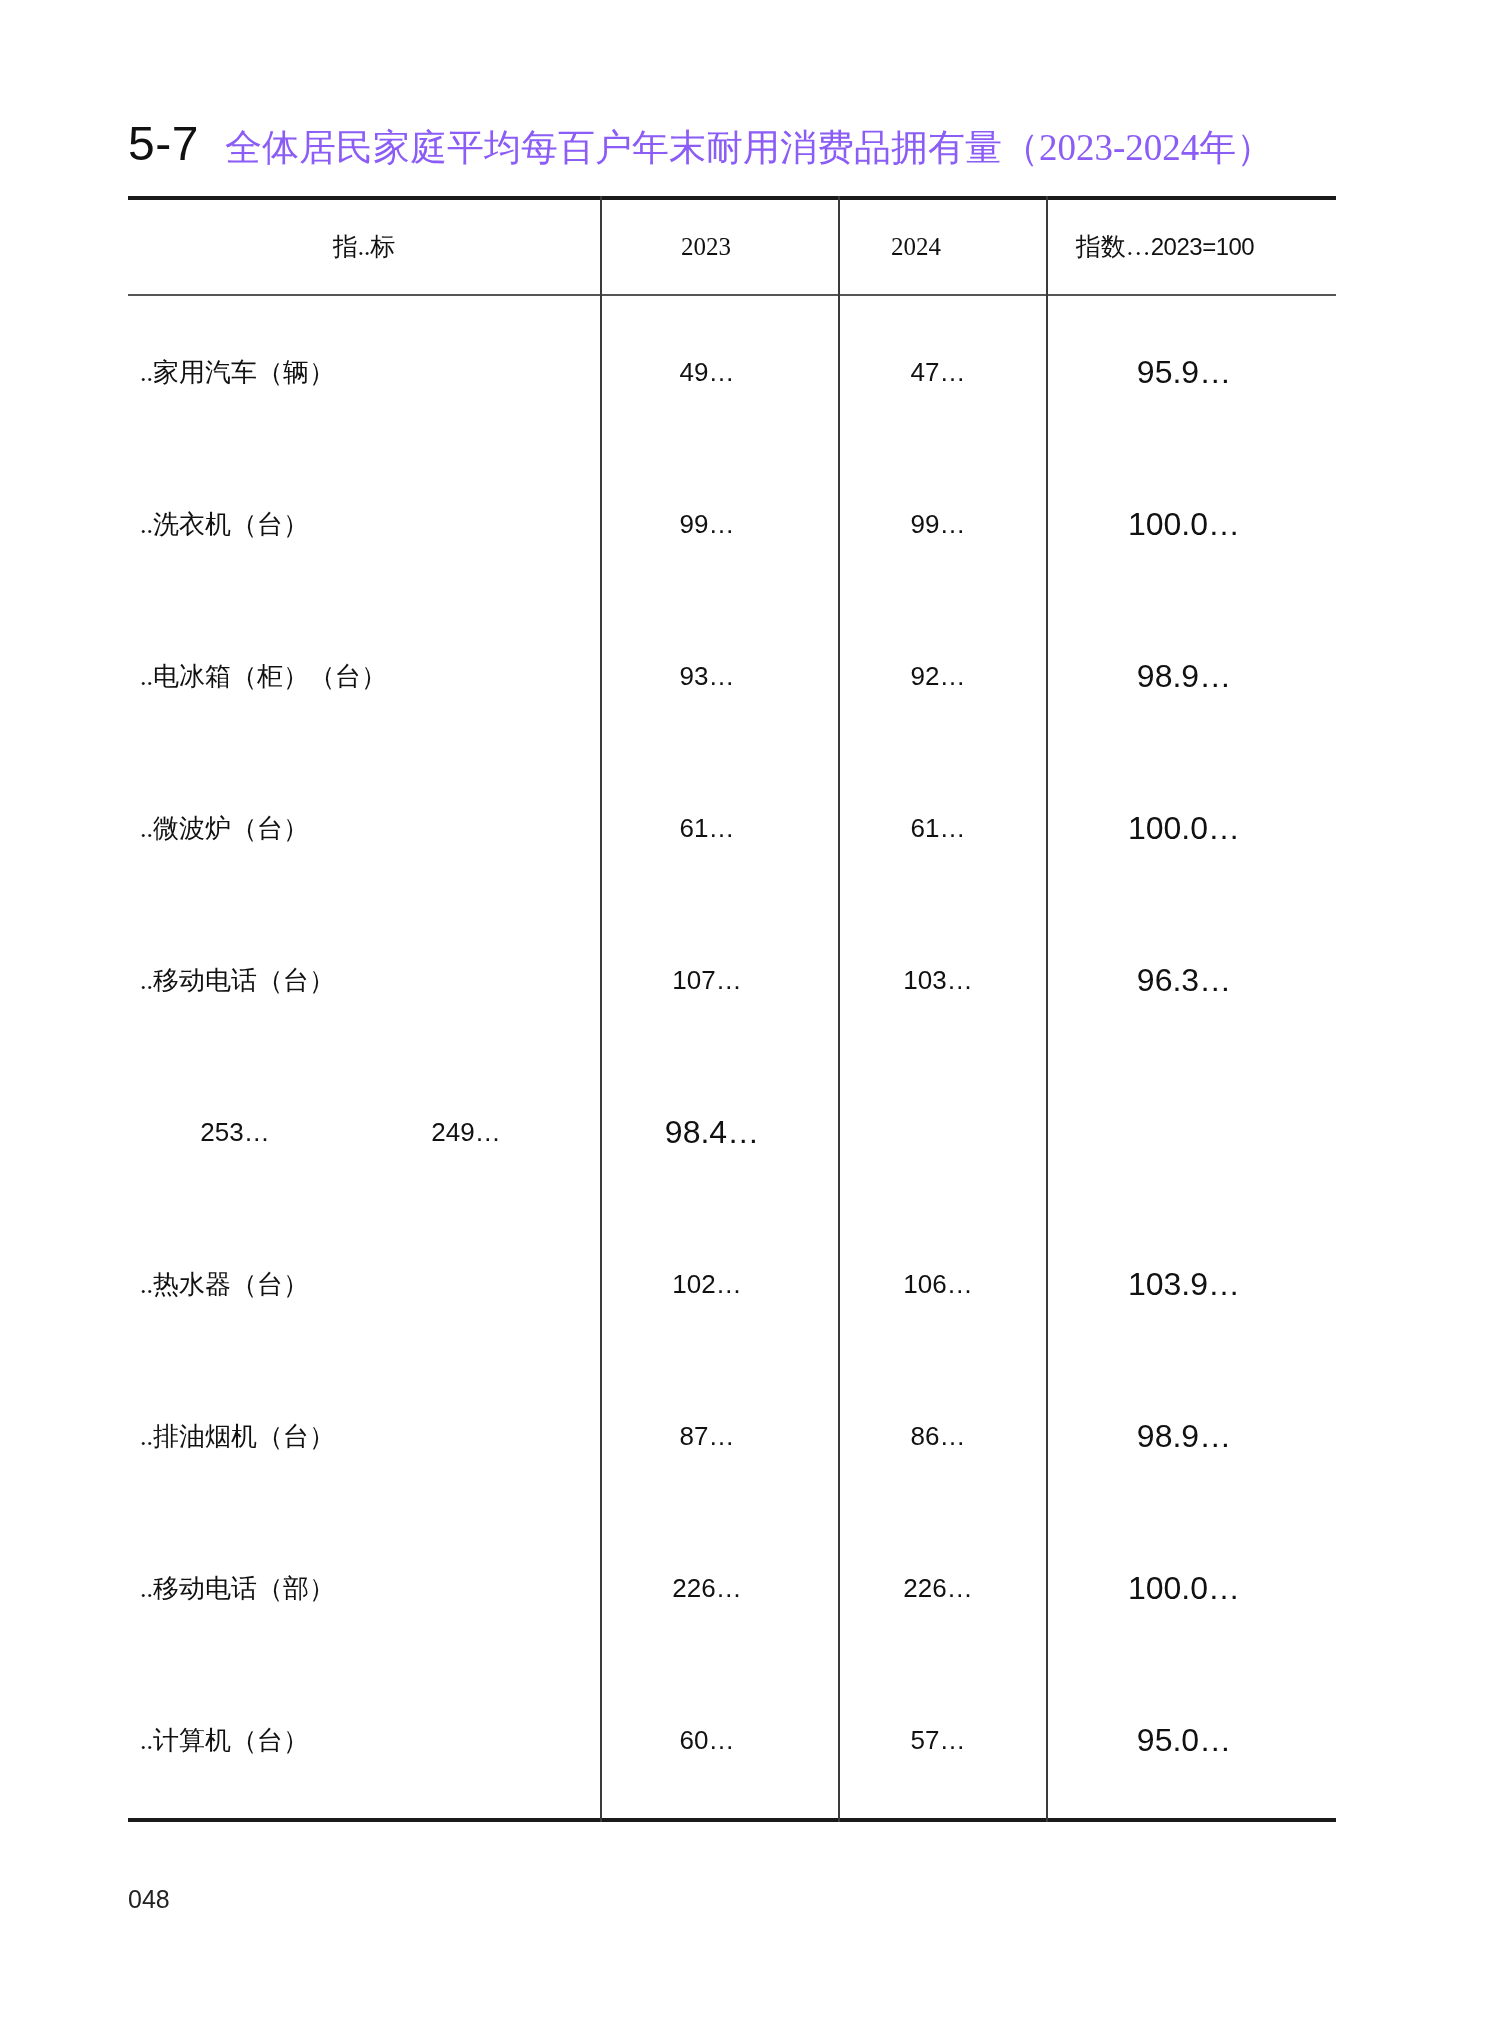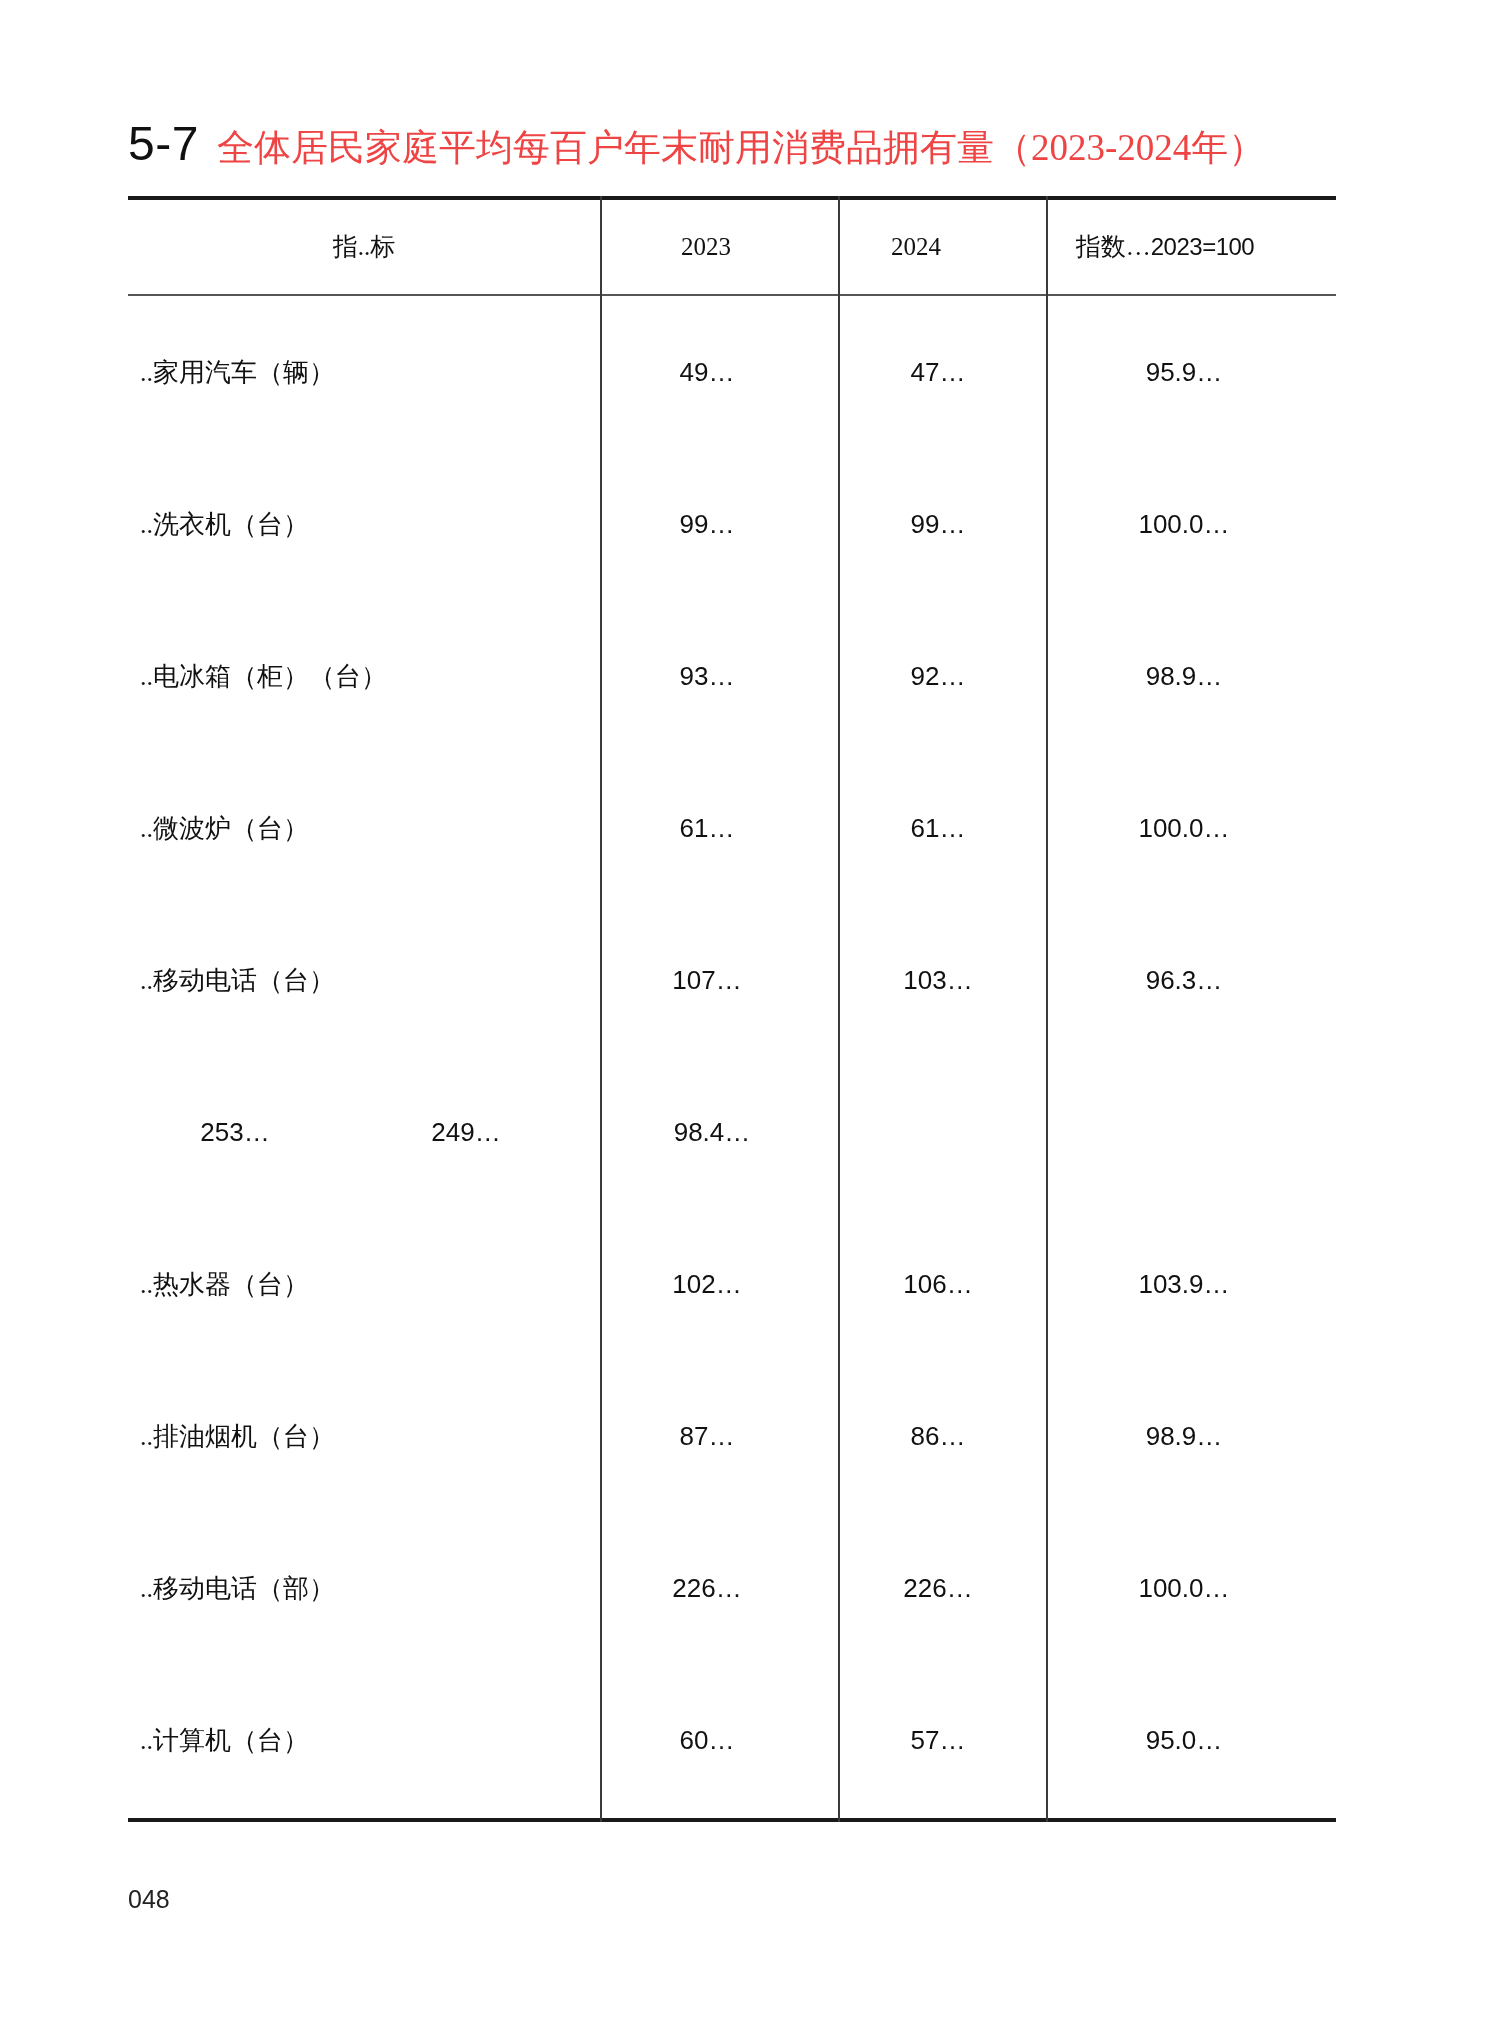--- a/index.html
+++ b/index.html
@@ -41,22 +41,22 @@
     font-size: 48px;
     font-weight: 400;
     letter-spacing: 0.5px;
     color: #111;
   }
   .title-text {
     font-family: "Liberation Serif", "DejaVu Serif", serif;
     font-size: 37px;
     font-weight: 400;
     letter-spacing: 0px;
-    margin-left: 18px;
-    color: #ef4444;
+    margin-left: 26px;
+    color: #8b5cf6;
   }
 
   
   .table-frame {
     position: absolute;
     left: 128px;
     top: 196px;
     width: 1208px;
     height: 1626px;
   }
@@ -162,21 +162,21 @@
     justify-content: center;
     padding-right: 8px;
     font-family: "Liberation Sans", "DejaVu Sans", sans-serif;
     font-size: 26px;
   }
   .td.vindex {
     width: 290px;
     justify-content: center;
     padding-right: 14px;
     font-family: "Liberation Sans", "DejaVu Sans", sans-serif;
-    font-size: 26px;
+    font-size: 32px;
   }
 
   
   .page-number {
     position: absolute;
     left: 128px;
     top: 1885px;
     font-family: "Liberation Sans", "DejaVu Sans", sans-serif;
     font-size: 25px;
     color: #222;

